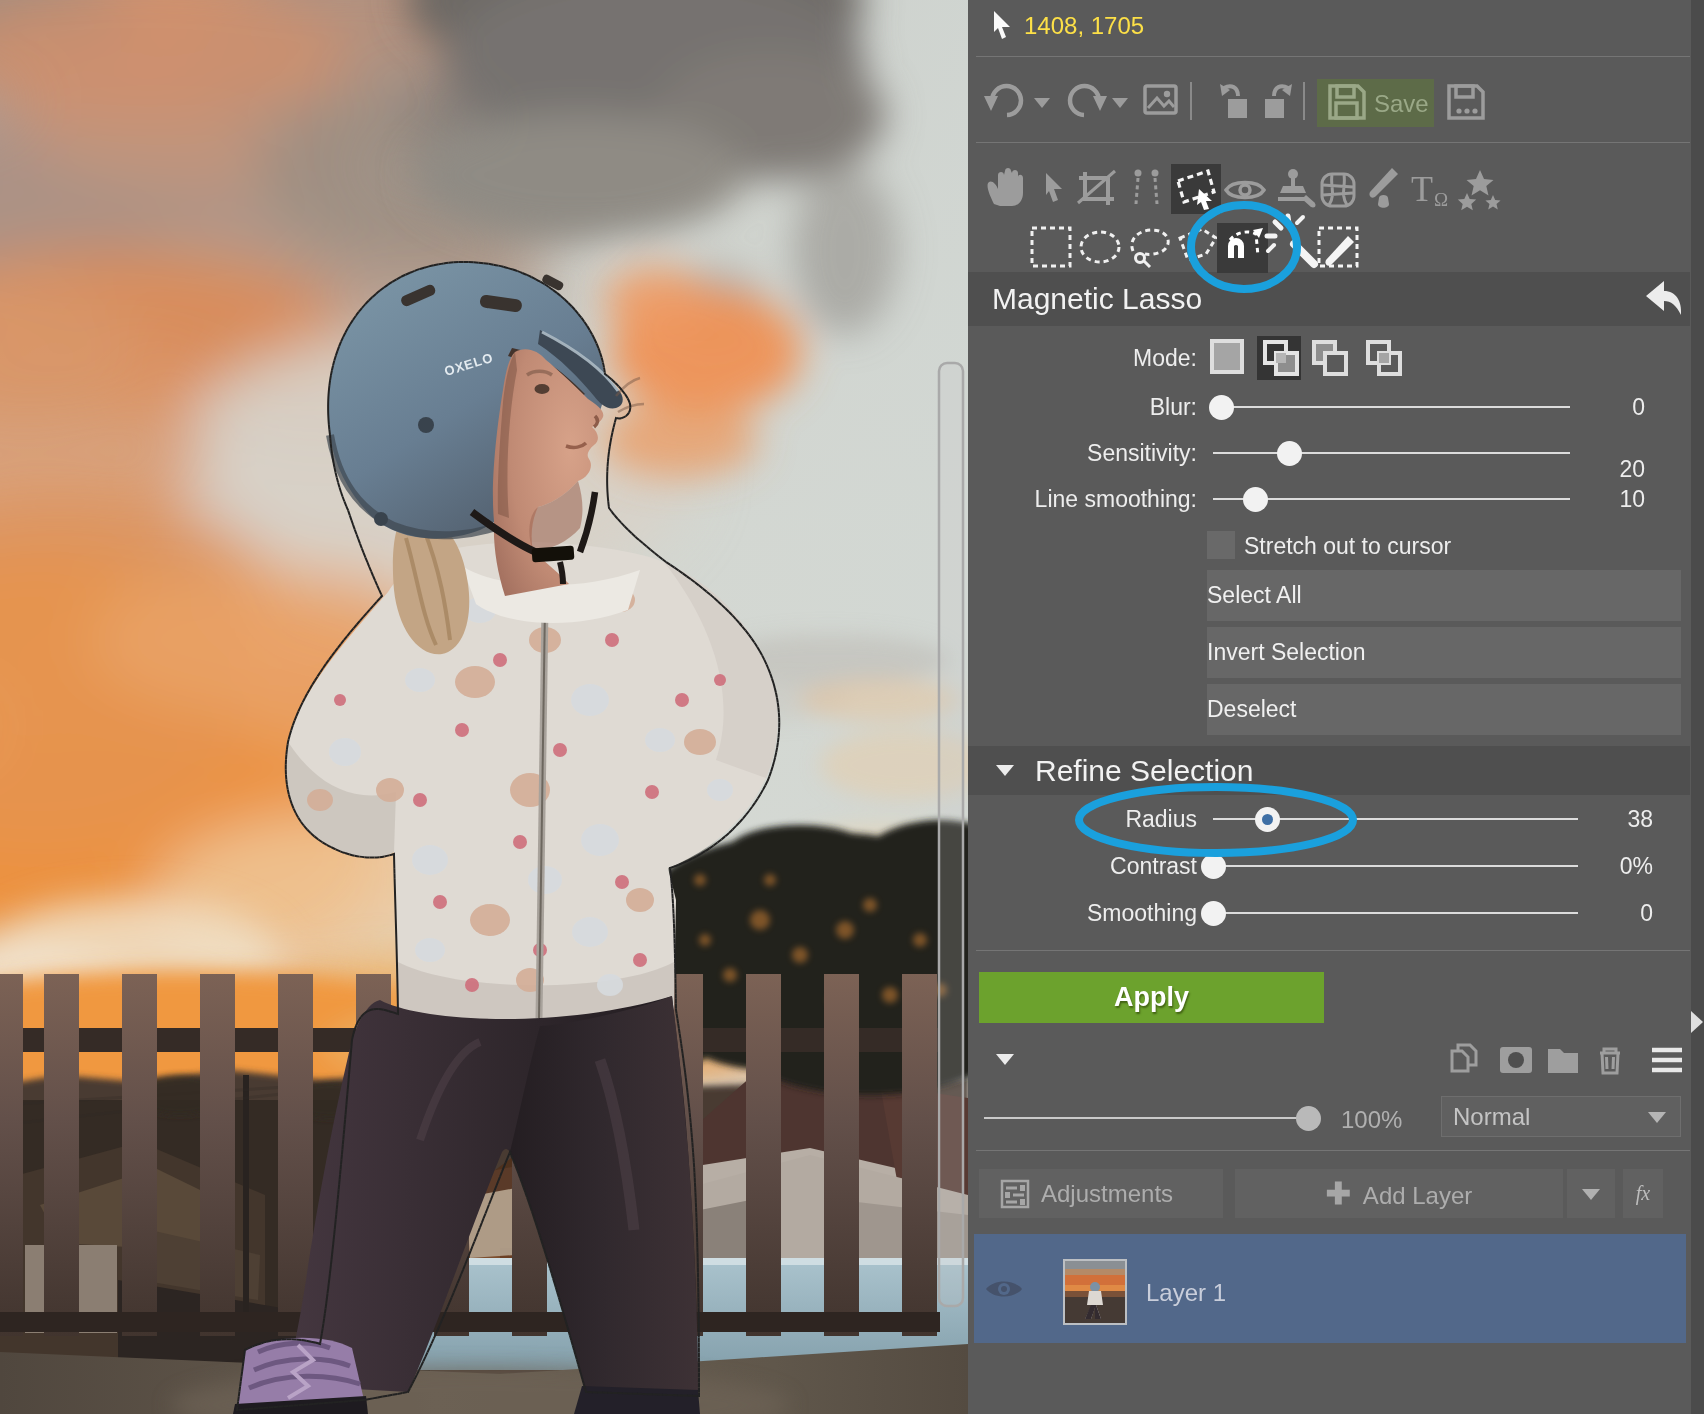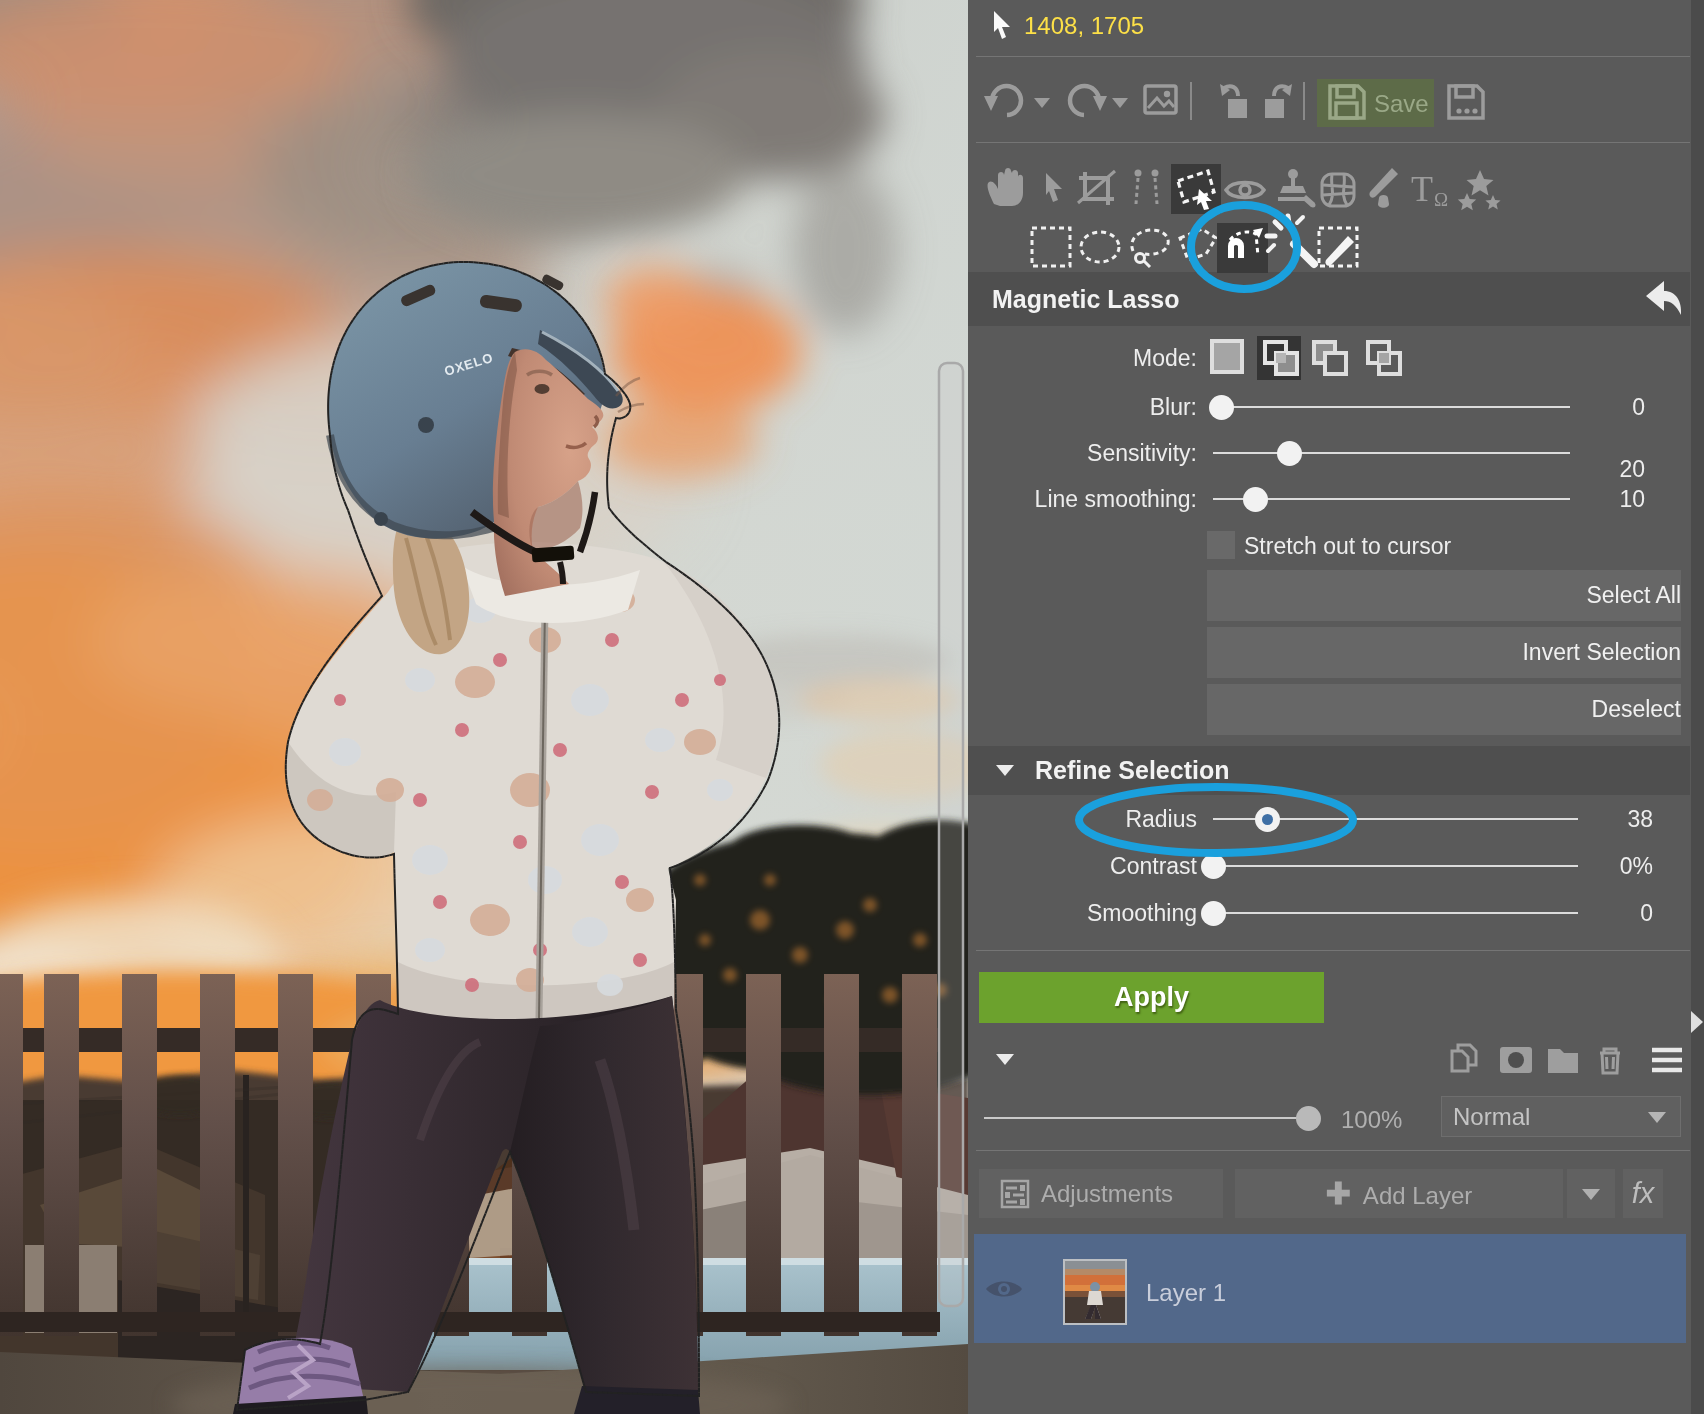--- a/index.html
+++ b/index.html
@@ -2,29 +2,29 @@
 <html><head>
 <meta charset="utf-8">
 <style>
   html,body{margin:0;padding:0}
   body{width:1704px;height:1414px;overflow:hidden;background:#5a5a5a;
        font-family:"Liberation Sans",sans-serif;position:relative}
   .abs{position:absolute}
   #panel{position:absolute;left:968px;top:0;width:736px;height:1414px;background:#5a5a5a}
   #rightedge{position:absolute;left:1691px;top:0;width:13px;height:1414px;background:#4b4b4b}
   .hdrbar{position:absolute;left:0;width:722px;background:#4f4f4f;color:#f2f2f2;
-          font-weight:bold;font-size:25px}
+          font-weight:normal;font-size:30px}
   .divider{position:absolute;left:8px;width:714px;height:1px;background:#757575}
   .lbl{position:absolute;color:#ededed;font-size:23px;white-space:nowrap}
   .rlbl{position:absolute;color:#ededed;font-size:23px;text-align:center;white-space:nowrap}
   .track{position:absolute;height:2px;background:#dcdcdc}
   .knob{position:absolute;width:25px;height:25px;border-radius:50%;background:#f2f2f2}
   .val{position:absolute;color:#ededed;font-size:23px;text-align:right;width:60px}
   .gbtn{position:absolute;left:239px;width:474px;height:51px;background:#676767;
-        color:#f0f0f0;font-size:23px;text-align:right;line-height:51px}
+        color:#f0f0f0;font-size:23px;text-align:left;line-height:51px}
   .bigbtn{position:absolute;height:51px;font-weight:bold;font-size:27px;
           text-align:center;line-height:51px;color:#fff}
   .tri-down{width:0;height:0;border-left:9px solid transparent;border-right:9px solid transparent;
             border-top:11px solid #ececec;position:absolute}
 </style>
 </head>
 <body>
 <svg class="abs" style="left:0;top:0" width="968" height="1414" viewBox="0 0 968 1414">
 <defs>
   <linearGradient id="skybase" x1="0" y1="0" x2="0" y2="1">
@@ -667,21 +667,21 @@
   </svg>
   <span style="margin-left:62px;font-size:24px;color:#adadad;line-height:49px">Adjustments</span>
 </div>
 <div class="abs" style="left:267px;top:1169px;width:328px;height:49px;background:#616161;text-align:center">
   <span style="font-size:24px;color:#adadad;line-height:49px"><span style="font-size:30px;font-weight:bold;color:#a6a6a6">✚</span>&nbsp; Add Layer</span>
 </div>
 <div class="abs" style="left:599px;top:1169px;width:48px;height:49px;background:#616161">
   <div class="tri-down" style="left:15px;top:20px;border-top-color:#b0b0b0"></div>
 </div>
 <div class="abs" style="left:655px;top:1169px;width:40px;height:49px;background:#616161;text-align:center">
-  <span style="font-family:Liberation Sans, sans-serif;font-style:italic;font-size:29px;color:#bdbdbd;line-height:49px">fx</span>
+  <span style="font-family:Liberation Serif, serif;font-style:italic;font-size:20px;color:#bdbdbd;line-height:49px">fx</span>
 </div>
 
 <div class="abs" style="left:6px;top:1234px;width:712px;height:109px;background:#52688a"></div>
 <svg class="abs" style="left:16px;top:1275px" width="40" height="28" viewBox="0 0 40 28">
   <path d="M2 14 C10 4 30 4 38 14 C30 24 10 24 2 14 Z" fill="#45526b"></path>
   <circle cx="20" cy="14" r="6" fill="#52688a"></circle>
   <circle cx="20" cy="14" r="3" fill="#45526b"></circle>
 </svg>
 <div class="abs" style="left:95px;top:1259px;width:64px;height:66px;background:#777;border:2px solid #bcbfc3;box-sizing:border-box">
   <svg width="60" height="62" viewBox="0 0 60 62">

